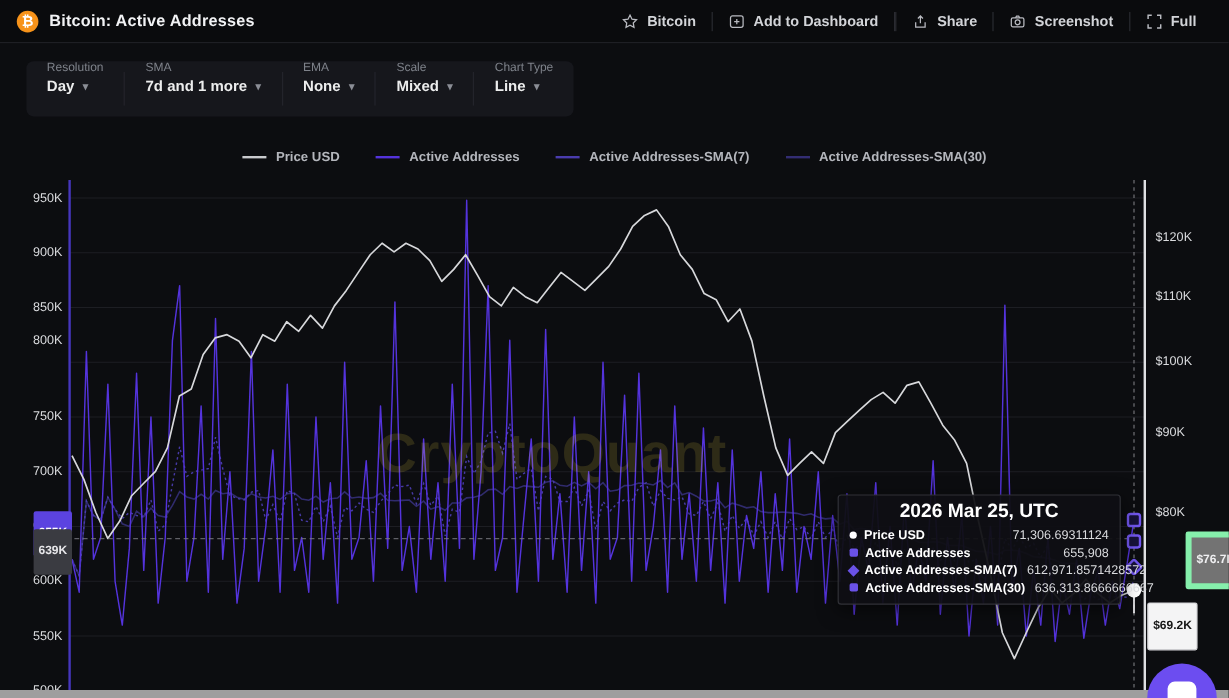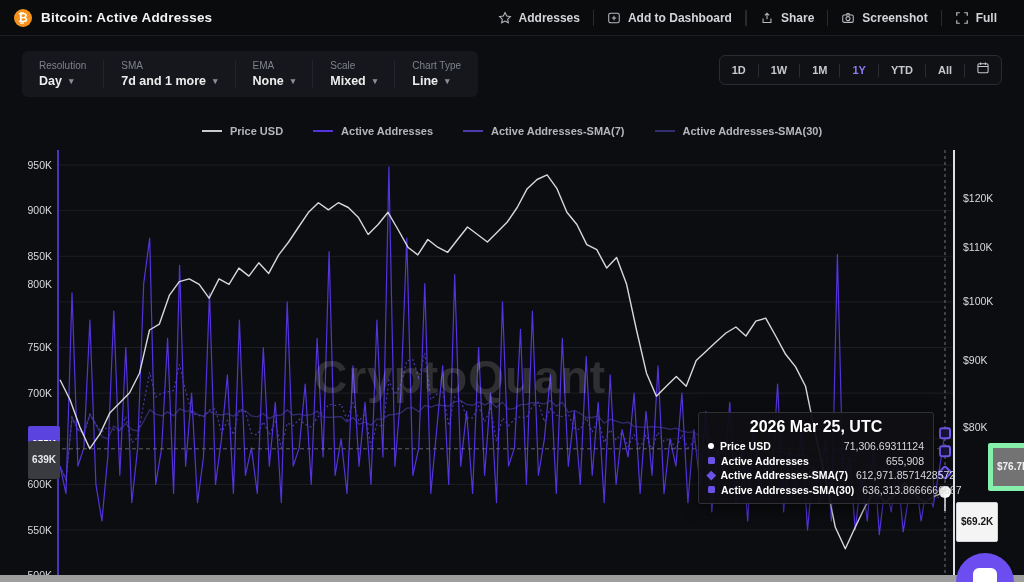--- a/index.html
+++ b/index.html
@@ -19,21 +19,21 @@
   .page-title { font-size:13.5px; font-weight:bold; color:#f2f3f5; letter-spacing:.2px; }
   .tb-right { display:flex; align-items:center; }
   .hbtn { display:flex; align-items:center; gap:7px; color:#d2d4d8; font-size:12px;
     font-weight:600; padding:0 13px; height:36px; cursor:pointer; white-space:nowrap; }
   .hbtn .ic { display:flex; color:#b9bbc1; }
   .vsep { width:1px; height:16px; background:#2a2b31; }
 
   
   .dropdown-panel { position:absolute; left:22px; top:51px; height:46px;
     background:#16171c; border-radius:6px; display:flex; align-items:stretch; }
-  .dd { display:flex; flex-direction:column; justify-content:center; padding:0 17px;
+  .dd { display:flex; flex-direction:column; justify-content:flex-start; padding:0 17px;
     cursor:pointer; }
   .dd-label { font-size:10px; color:#7e828a; margin-bottom:3px; }
   .dd-value { font-size:12.5px; font-weight:bold; color:#eceded; display:flex;
     align-items:center; gap:7px; white-space:nowrap; }
   .dd-caret { font-size:9px; color:#8b8e96; }
   .dd-sep { width:1px; background:#23242b; margin:9px 0; }
 
   .range-group { position:absolute; right:22px; top:55px; height:30px;
     border:1px solid #2b2c33; border-radius:6px; display:flex; align-items:center;
     background:#101115; }
@@ -56,21 +56,21 @@
   .tick.lt { right:972px; text-align:right; width:40px; }
   .tick.rt { left:963px; }
   .badge { position:absolute; font-size:10px; font-weight:bold; padding:13px 4px;
     border-radius:2px; line-height:12px; }
   .badge.accent { background:#5b43e0; color:#fff; right:964px; }
   .badge.muted  { background:#3a3b41; color:#e8e8eb; right:964px; }
   .badge.dark   { background:#737373; color:#f0f0f2; border:5px solid #86efac; left:988px; }
   .badge.light  { background:#f4f4f5; color:#141414; border:1px solid #d2d2d5; left:956px; }
 
   .watermark { position:absolute; left:0; top:350px; width:920px; text-align:center;
-    font-size:46px; font-weight:600; color:#ffffff; opacity:.14; letter-spacing:1px;
+    font-size:46px; font-weight:600; color:#fde047; opacity:.14; letter-spacing:1px;
     pointer-events:none; }
 
   
   .tooltip { position:absolute; left:698px; top:412px; width:236px;
     background:rgba(15,15,19,.94); border:1px solid #303137; border-radius:3px;
     padding:5px 9px 6px; box-shadow:0 4px 16px rgba(0,0,0,.55); }
   .tt-title { text-align:center; font-size:16px; font-weight:bold; color:#fff;
     margin-bottom:3px; }
   .tt-row { display:flex; align-items:center; font-size:10.5px; line-height:14.5px; }
   .mk { width:7px; height:7px; margin-right:6px; flex:none; }
@@ -99,21 +99,21 @@
       <span class="btc-icon">₿</span>
       <h1 class="page-title">Bitcoin: Active Addresses</h1>
     </div>
     <div class="tb-right" id="header-actions">
         <div class="hbtn">
           <span class="ic">
             <svg viewBox="0 0 16 16" width="14" height="14">
               <path d="M8 1.8l1.9 3.9 4.3.6-3.1 3 .7 4.2L8 11.5l-3.8 2 .7-4.2-3.1-3 4.3-.6z" fill="none" stroke="currentColor" stroke-width="1.2"></path>
             </svg>
           </span>
-          <span>Addresses</span>
+          <span>Bitcoin</span>
         </div>
         <div class="vsep"></div>
         <div class="hbtn">
           <span class="ic">
             <svg viewBox="0 0 16 16" width="14" height="14">
               <rect x="2" y="2.5" width="12" height="11" rx="2" fill="none" stroke="currentColor" stroke-width="1.2"></rect>
               <path d="M8 5.5v5M5.5 8h5" stroke="currentColor" stroke-width="1.2"></path>
             </svg>
           </span>
           <span>Add to Dashboard</span>
@@ -169,40 +169,20 @@
       </div>
       <div class="dd-sep"></div>
       <div class="dd">
         <div class="dd-label">Scale</div>
         <div class="dd-value">Mixed<span class="dd-caret">▾</span></div>
       </div>
       <div class="dd-sep"></div>
       <div class="dd">
         <div class="dd-label">Chart Type</div>
         <div class="dd-value">Line<span class="dd-caret">▾</span></div>
-      </div>
-    </div>
-  <div class="range-group" id="ranges">
-      <div class="rbtn">1D</div>
-      <div class="rsep"></div>
-      <div class="rbtn">1W</div>
-      <div class="rsep"></div>
-      <div class="rbtn">1M</div>
-      <div class="rsep"></div>
-      <div class="rbtn active">1Y</div>
-      <div class="rsep"></div>
-      <div class="rbtn">YTD</div>
-      <div class="rsep"></div>
-      <div class="rbtn">All</div>
-      <div class="rsep"></div>
-      <div class="rcal">
-        <span class="ic"><svg viewBox="0 0 16 16" width="14" height="14">
-            <rect x="2.2" y="3.2" width="11.6" height="10.3" rx="1.5" fill="none" stroke="currentColor" stroke-width="1.2"></rect>
-            <path d="M2.2 6.3h11.6M5.3 1.8v2.8M10.7 1.8v2.8" stroke="currentColor" stroke-width="1.2" fill="none"></path>
-          </svg></span>
       </div>
     </div>
 
   <div class="legend" id="legend">
       <div class="lg-item">
         <div class="lg-line" style="background: rgb(201, 202, 205);"></div>
         <div class="lg-text">Price USD</div>
       </div>
       <div class="lg-item">
         <div class="lg-line" style="background: rgb(84, 51, 220);"></div>

